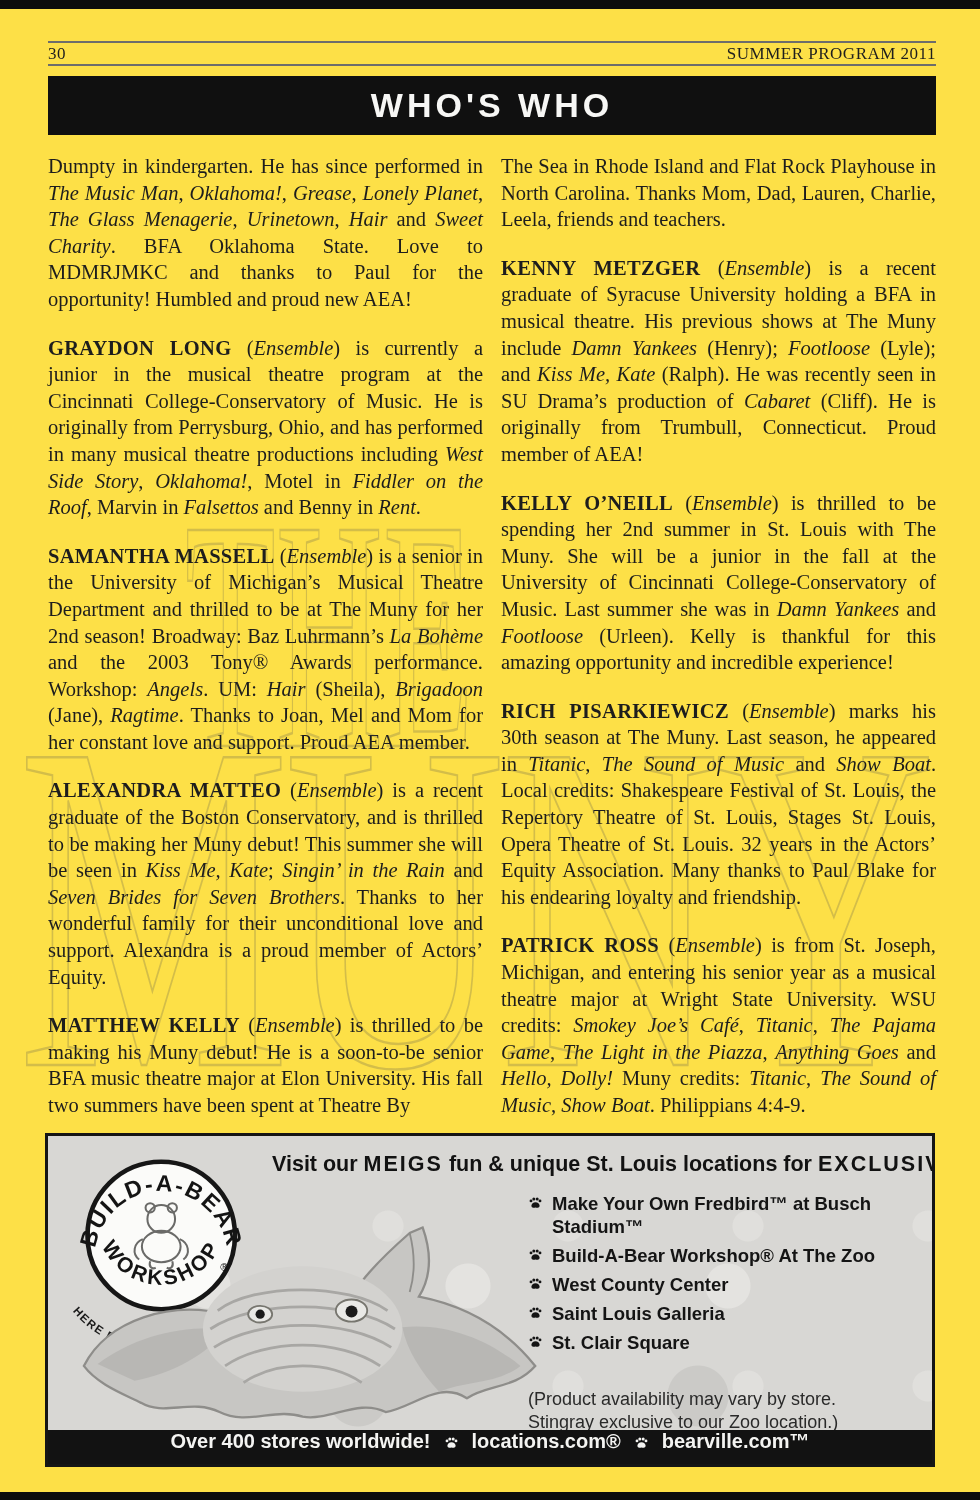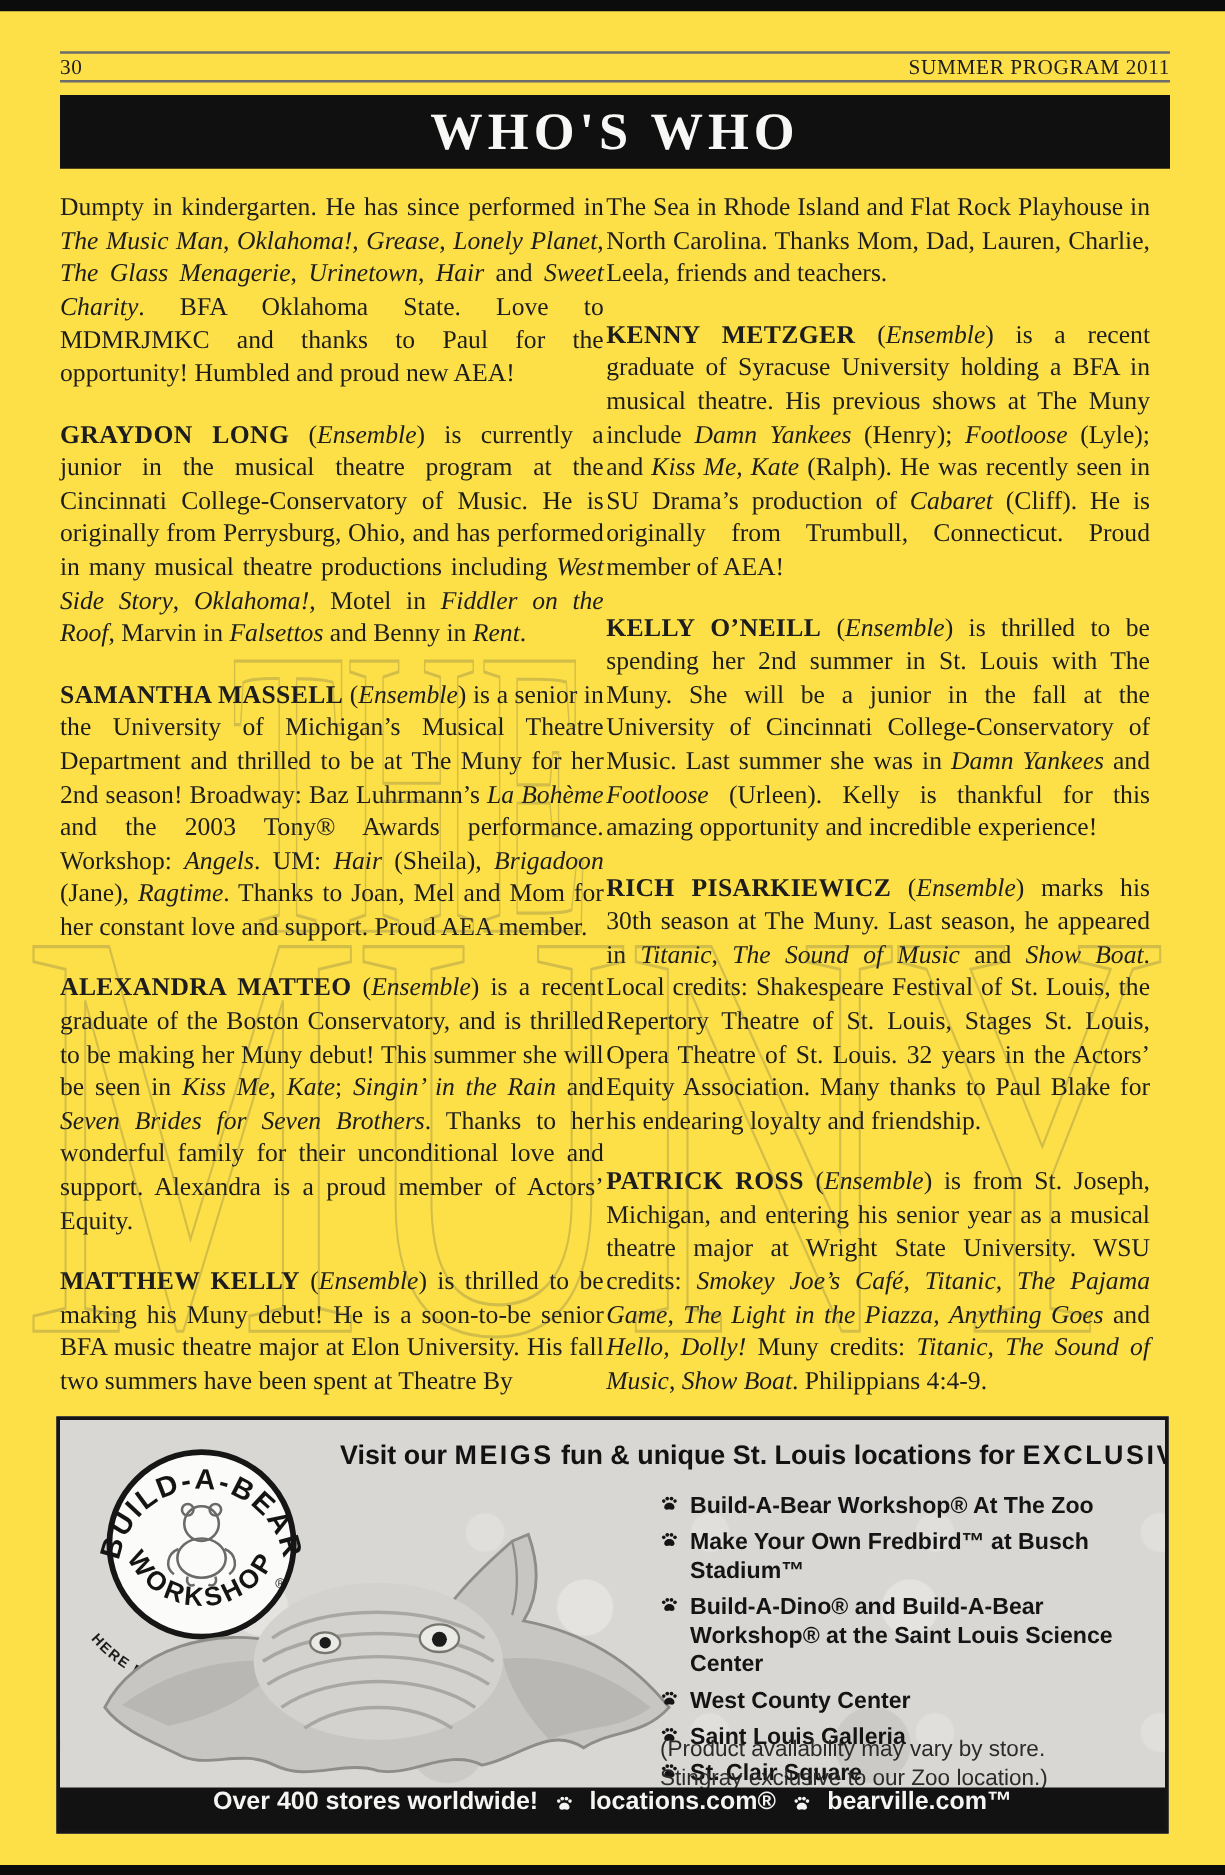--- a/index.html
+++ b/index.html
@@ -10,24 +10,24 @@
   .edge{position:absolute;left:0;right:0;background:#0c0c0c;}
   .edge-top{top:0;height:9px;}
   .edge-bottom{bottom:0;height:8px;}
 
   
   .rule{position:absolute;left:48px;right:44px;height:2px;background:#6d6d6b;}
   .rule-top{top:41px;}
   .rule-bottom{top:64px;}
   .header-row{position:absolute;top:44px;left:48px;right:44px;display:flex;justify-content:space-between;align-items:baseline;font-size:17px;color:#1e1e1e;letter-spacing:.5px;}
   .banner{position:absolute;top:76px;left:48px;right:44px;height:59px;background:#101010;display:flex;align-items:center;justify-content:center;}
-  .banner-title{color:#f7f7f5;font-family:Liberation Serif, serif;font-weight:bold;font-size:42px;letter-spacing:4px;}
-
-  
-  .columns{position:absolute;top:153px;left:48px;width:889px;display:flex;gap:2px;z-index:1;}
+  .banner-title{color:#f7f7f5;font-family:Liberation Sans, sans-serif;font-weight:bold;font-size:34px;letter-spacing:4px;}
+
+  
+  .columns{position:absolute;top:153px;left:48px;width:889px;display:flex;gap:18px;z-index:1;}
   .col{width:435px;}
   .bio{margin:0 0 22px 0;font-size:20.5px;line-height:26.6px;text-align:justify;color:#1d1d1d;}
   .seg-b{font-weight:bold;letter-spacing:.3px;}
   .seg-i{font-style:italic;}
   .seg-k{font-family:"Liberation Sans",sans-serif;font-weight:800;letter-spacing:2px;}
 
   
   .watermark{position:absolute;inset:0;z-index:2;pointer-events:none;}
   .wm{position:absolute;font-family:"Liberation Serif",serif;color:transparent;-webkit-text-stroke:2.5px rgba(80,80,80,.24);line-height:1;white-space:nowrap;transform-origin:left top;}
   .wm-the{top:470px;left:185px;font-size:330px;transform:scaleX(.45);}
@@ -146,41 +146,31 @@
 
     <ul class="ad-bullets">
         <li>
           <svg class="paw" viewBox="0 0 24 24" aria-hidden="true">
             <path d="M12 11.5c3.6 0 6.6 2.7 6.6 5.8 0 2-1.5 3.2-3.2 3.2-1.2 0-2.3-.55-3.4-.55s-2.2.55-3.4.55c-1.7 0-3.2-1.2-3.2-3.2 0-3.1 3-5.8 6.6-5.8z"></path>
             <circle cx="4.8" cy="9.4" r="2.3"></circle>
             <circle cx="9.3" cy="6.2" r="2.4"></circle>
             <circle cx="14.7" cy="6.2" r="2.4"></circle>
             <circle cx="19.2" cy="9.4" r="2.3"></circle>
           </svg>
+          <span>Make Your Own Fredbird™ at Busch Stadium™</span>
+        </li>
+        <li>
+          <svg class="paw" viewBox="0 0 24 24" aria-hidden="true">
+            <path d="M12 11.5c3.6 0 6.6 2.7 6.6 5.8 0 2-1.5 3.2-3.2 3.2-1.2 0-2.3-.55-3.4-.55s-2.2.55-3.4.55c-1.7 0-3.2-1.2-3.2-3.2 0-3.1 3-5.8 6.6-5.8z"></path>
+            <circle cx="4.8" cy="9.4" r="2.3"></circle>
+            <circle cx="9.3" cy="6.2" r="2.4"></circle>
+            <circle cx="14.7" cy="6.2" r="2.4"></circle>
+            <circle cx="19.2" cy="9.4" r="2.3"></circle>
+          </svg>
           <span>Build-A-Bear Workshop® At The Zoo</span>
-        </li>
-        <li>
-          <svg class="paw" viewBox="0 0 24 24" aria-hidden="true">
-            <path d="M12 11.5c3.6 0 6.6 2.7 6.6 5.8 0 2-1.5 3.2-3.2 3.2-1.2 0-2.3-.55-3.4-.55s-2.2.55-3.4.55c-1.7 0-3.2-1.2-3.2-3.2 0-3.1 3-5.8 6.6-5.8z"></path>
-            <circle cx="4.8" cy="9.4" r="2.3"></circle>
-            <circle cx="9.3" cy="6.2" r="2.4"></circle>
-            <circle cx="14.7" cy="6.2" r="2.4"></circle>
-            <circle cx="19.2" cy="9.4" r="2.3"></circle>
-          </svg>
-          <span>Make Your Own Fredbird™ at Busch Stadium™</span>
-        </li>
-        <li>
-          <svg class="paw" viewBox="0 0 24 24" aria-hidden="true">
-            <path d="M12 11.5c3.6 0 6.6 2.7 6.6 5.8 0 2-1.5 3.2-3.2 3.2-1.2 0-2.3-.55-3.4-.55s-2.2.55-3.4.55c-1.7 0-3.2-1.2-3.2-3.2 0-3.1 3-5.8 6.6-5.8z"></path>
-            <circle cx="4.8" cy="9.4" r="2.3"></circle>
-            <circle cx="9.3" cy="6.2" r="2.4"></circle>
-            <circle cx="14.7" cy="6.2" r="2.4"></circle>
-            <circle cx="19.2" cy="9.4" r="2.3"></circle>
-          </svg>
-          <span>Build-A-Dino® and Build-A-Bear Workshop® at the Saint Louis Science Center</span>
         </li>
         <li>
           <svg class="paw" viewBox="0 0 24 24" aria-hidden="true">
             <path d="M12 11.5c3.6 0 6.6 2.7 6.6 5.8 0 2-1.5 3.2-3.2 3.2-1.2 0-2.3-.55-3.4-.55s-2.2.55-3.4.55c-1.7 0-3.2-1.2-3.2-3.2 0-3.1 3-5.8 6.6-5.8z"></path>
             <circle cx="4.8" cy="9.4" r="2.3"></circle>
             <circle cx="9.3" cy="6.2" r="2.4"></circle>
             <circle cx="14.7" cy="6.2" r="2.4"></circle>
             <circle cx="19.2" cy="9.4" r="2.3"></circle>
           </svg>
           <span>West County Center</span>

